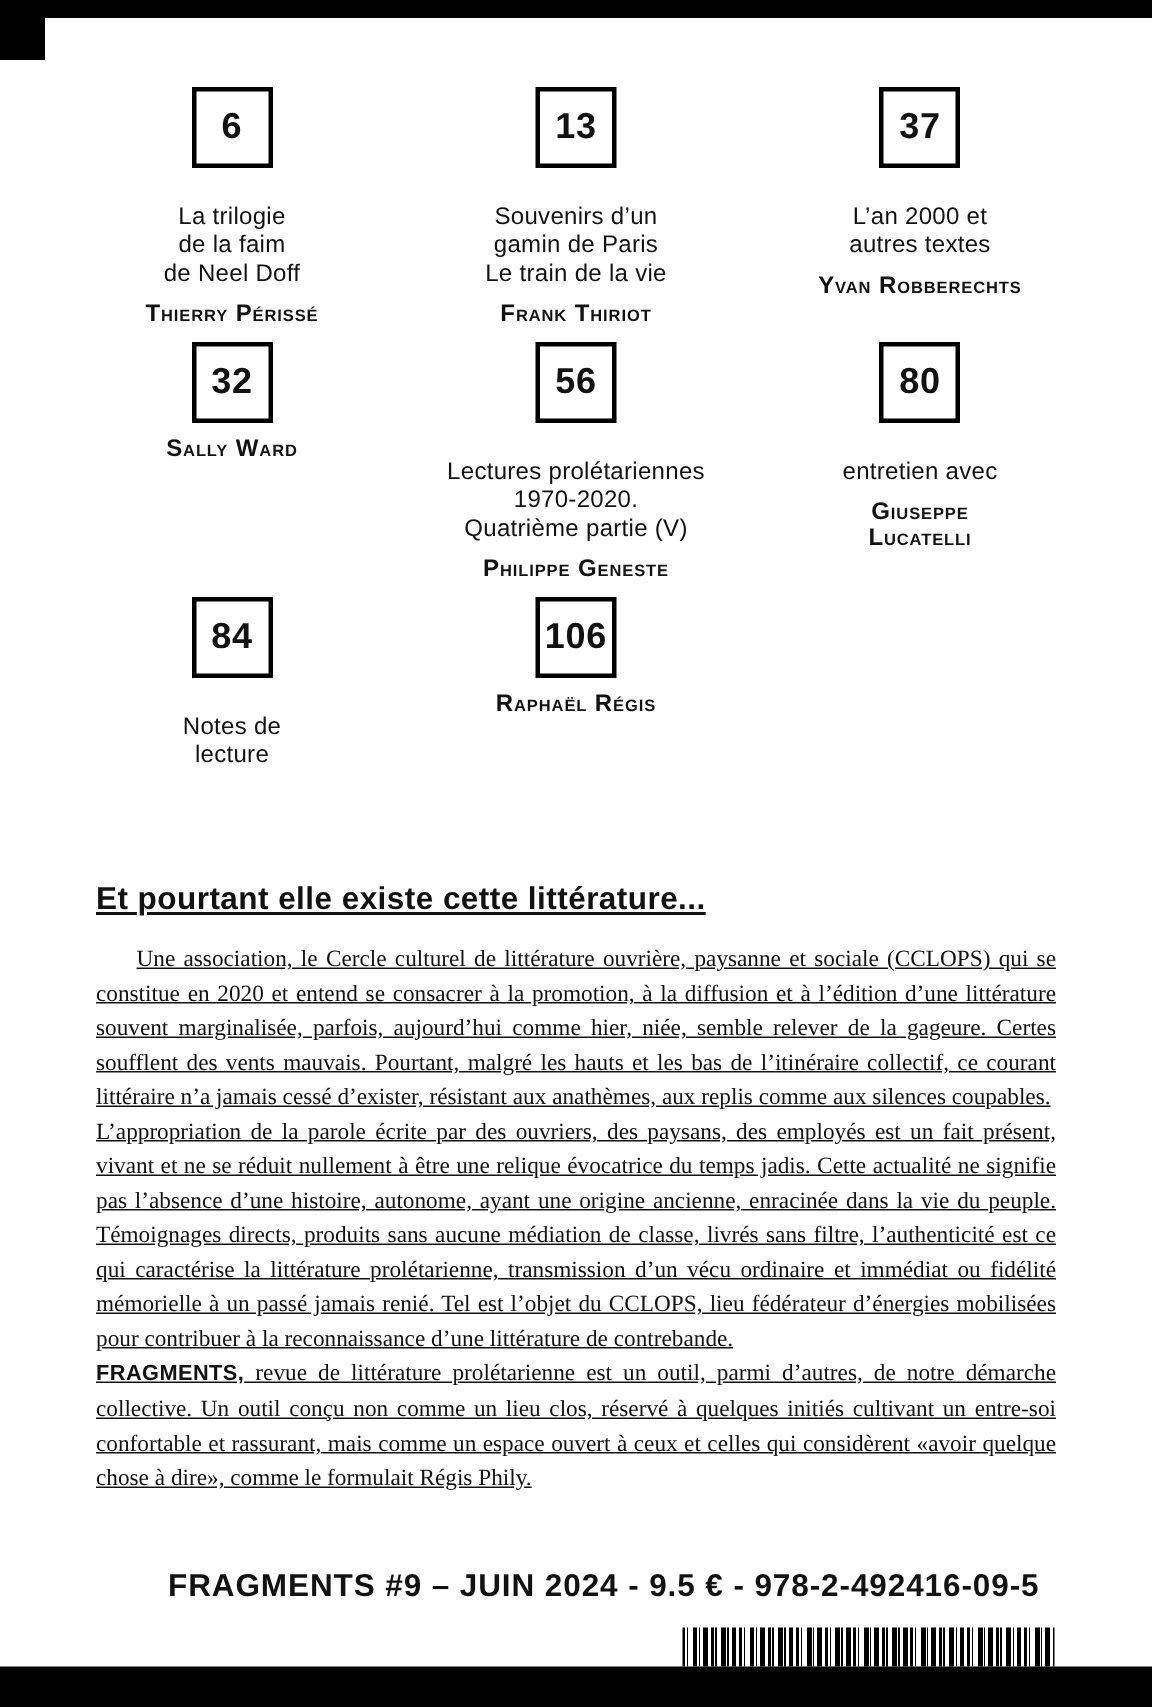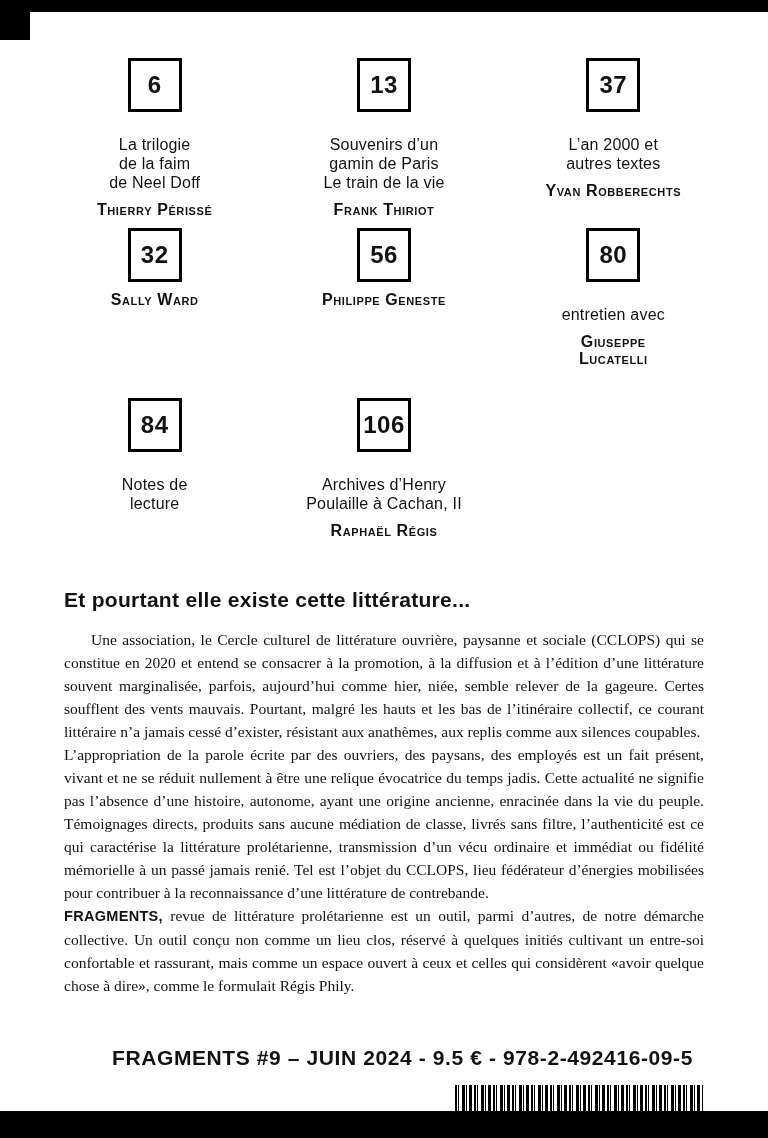--- a/index.html
+++ b/index.html
@@ -56,21 +56,21 @@
     margin-top: 9px;
     font-size: 16px;
     font-weight: bold;
     font-variant: small-caps;
     letter-spacing: 0.6px;
     white-space: pre-line;
     line-height: 17px;
   }
   
   .article {
-    position: absolute; left: 64px; top: 588px; width: 640px;
+    position: absolute; left: 64px; top: 588px; width: 640px; text-decoration: underline;
   }
   .article h2 {
     margin: 0 0 16px 0;
     font-size: 21px;
     font-weight: bold;
     letter-spacing: 0.3px;
   }
   .article p {
     margin: 0;
     font-family: "Liberation Serif", serif;
@@ -147,20 +147,23 @@
       <div class="num-box">
           <span>32</span>
         </div>
       <div class="toc-author">Sally Ward</div>
     </div>
 
     <div class="toc-cell">
       <div class="num-box">
           <span>56</span>
         </div>
+      <div class="toc-title">Lectures prolétariennes
+1970-2020.
+Quatrième partie (V)</div>
       <div class="toc-author">Philippe Geneste</div>
     </div>
 
     <div class="toc-cell">
       <div class="num-box">
           <span>80</span>
         </div>
       <div class="toc-title">entretien avec</div>
       <div class="toc-author">Giuseppe
 Lucatelli</div>
@@ -172,22 +175,20 @@
         </div>
       <div class="toc-title">Notes de
 lecture</div>
       <div class="toc-author"></div>
     </div>
 
     <div class="toc-cell">
       <div class="num-box">
           <span>106</span>
         </div>
-      <div class="toc-title">Archives d’Henry
-Poulaille à Cachan, II</div>
       <div class="toc-author">Raphaël Régis</div>
     </div>
 
   </div>
 
   <div class="article">
     <h2>Et pourtant elle existe cette littérature...</h2>
     <p class="p-indent">Une association, le Cercle culturel de littérature ouvrière, paysanne et sociale (CCLOPS) qui se constitue en 2020 et entend se consacrer à la promotion, à la diffusion et à l’édition d’une littérature souvent marginalisée, parfois, aujourd’hui comme hier, niée, semble relever de la gageure. Certes soufflent des vents mauvais. Pourtant, malgré les hauts et les bas de l’itinéraire collectif, ce courant littéraire n’a jamais cessé d’exister, résistant aux anathèmes, aux replis comme aux silences coupables.</p>
     <p>L’appropriation de la parole écrite par des ouvriers, des paysans, des employés est un fait présent, vivant et ne se réduit nullement à être une relique évocatrice du temps jadis. Cette actualité ne signifie pas l’absence d’une histoire, autonome, ayant une origine ancienne, enracinée dans la vie du peuple. Témoignages directs, produits sans aucune médiation de classe, livrés sans filtre, l’authenticité est ce qui caractérise la littérature prolétarienne, transmission d’un vécu ordinaire et immédiat ou fidélité mémorielle à un passé jamais renié. Tel est l’objet du CCLOPS, lieu fédérateur d’énergies mobilisées pour contribuer à la reconnaissance d’une littérature de contrebande.</p>
     <p><strong>FRAGMENTS,</strong><span> revue de littérature prolétarienne est un outil, parmi d’autres, de notre démarche collective. Un outil conçu non comme un lieu clos, réservé à quelques initiés cultivant un entre-soi confortable et rassurant, mais comme un espace ouvert à ceux et celles qui considèrent «avoir quelque chose à dire», comme le formulait Régis Phily.</span></p>

